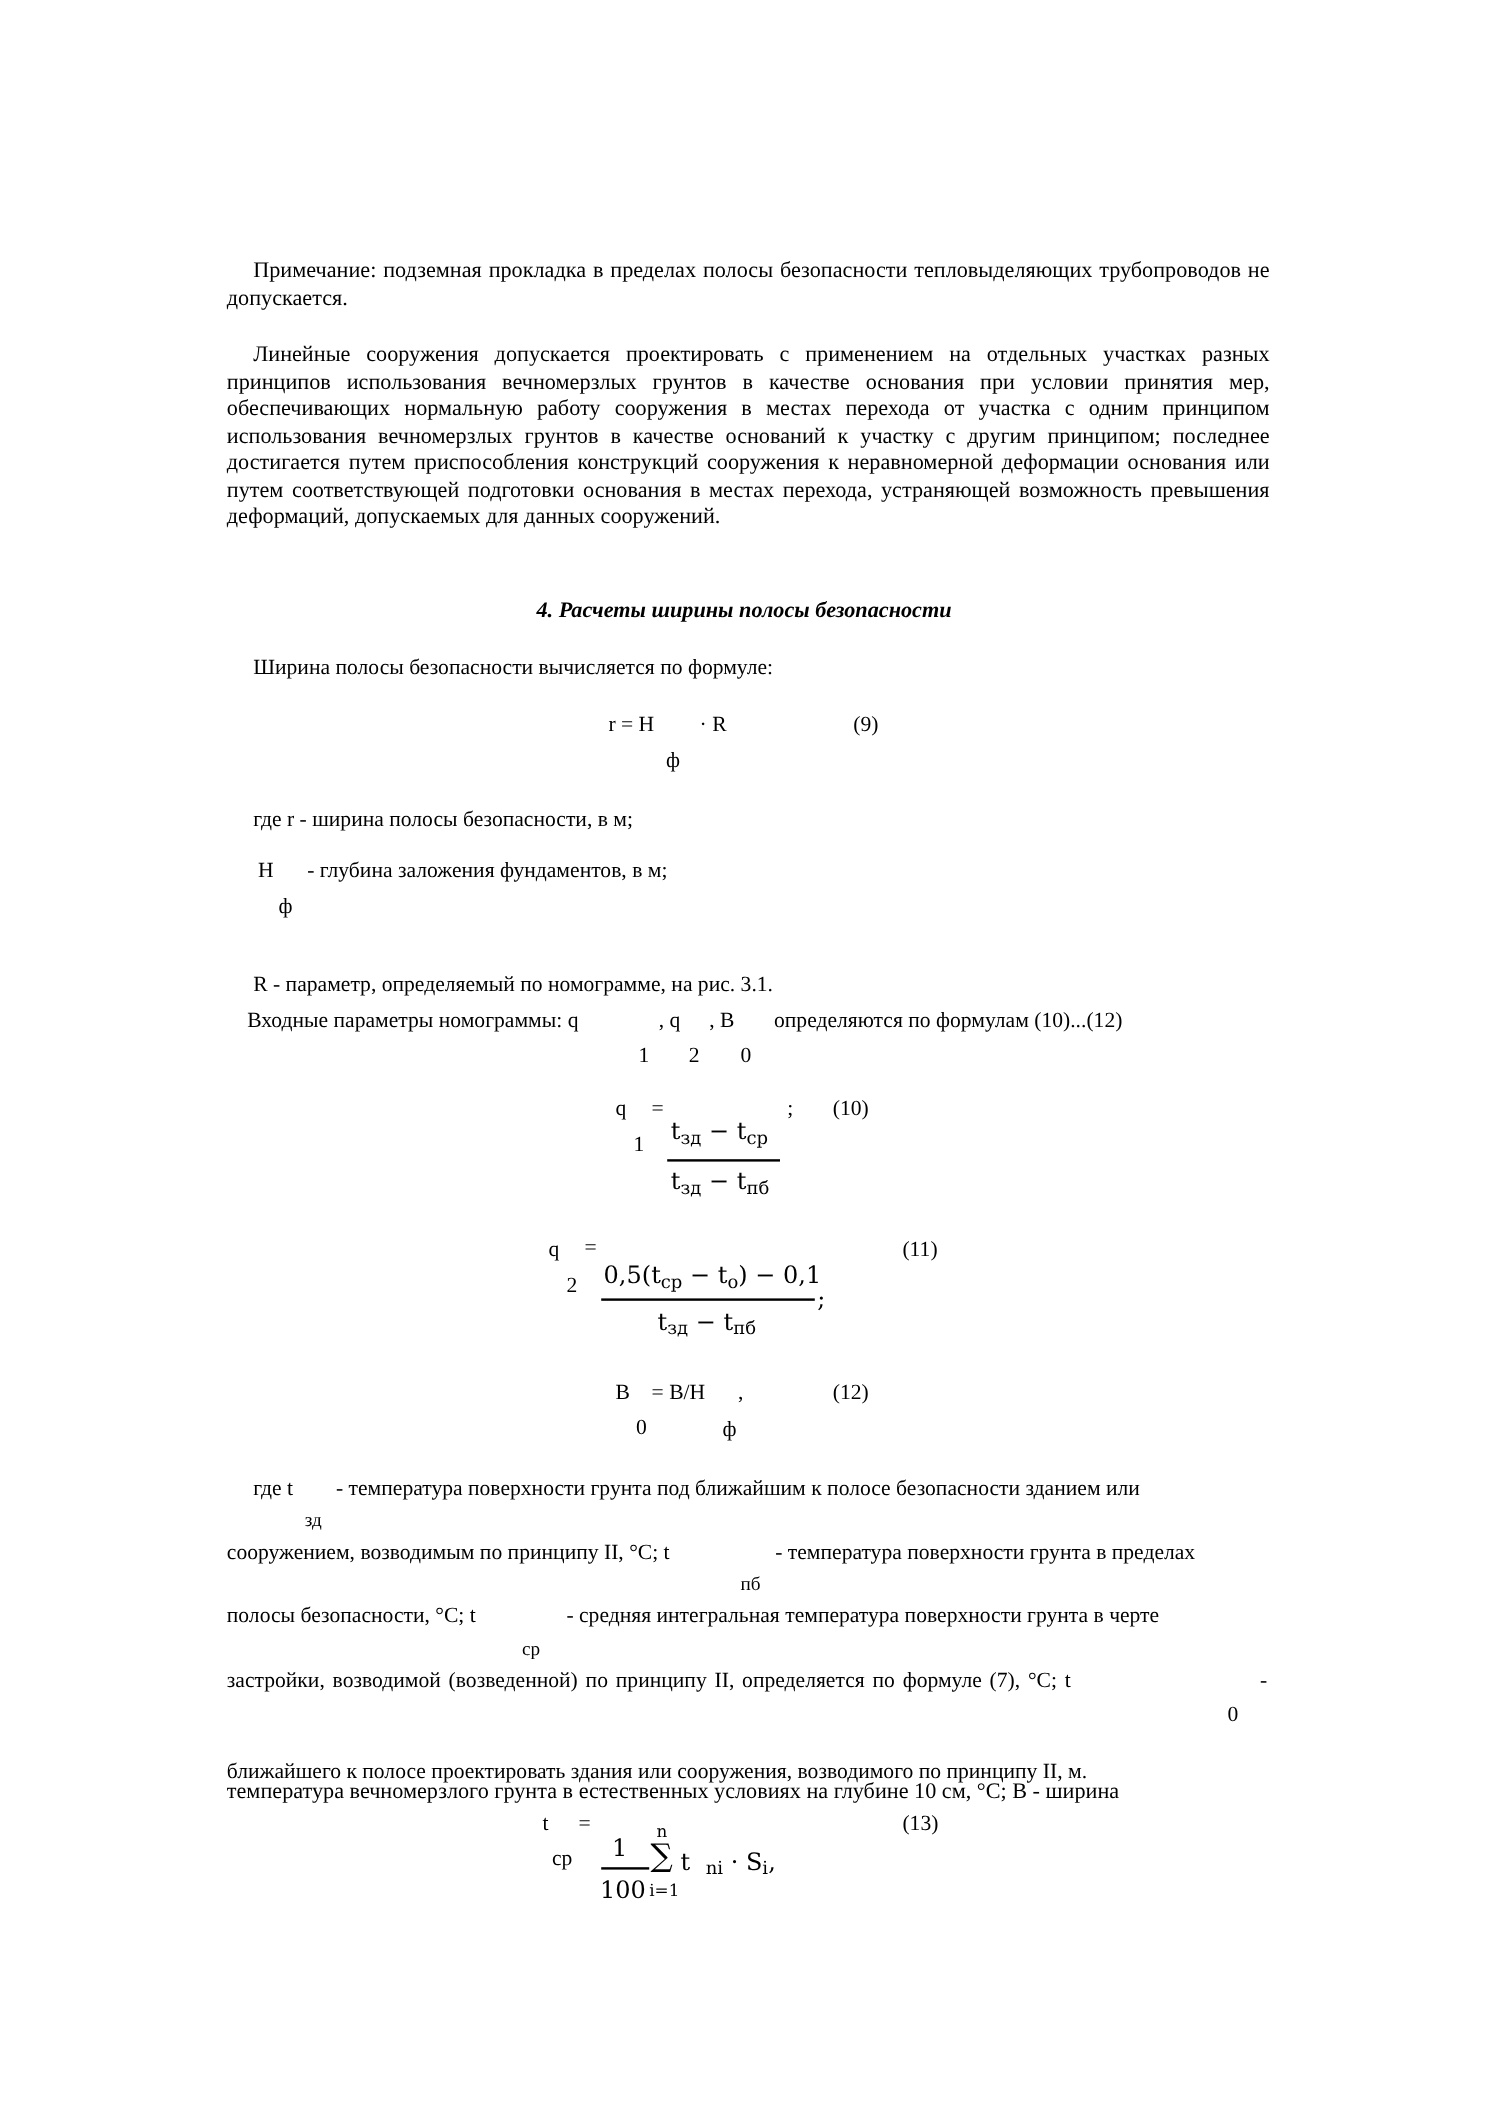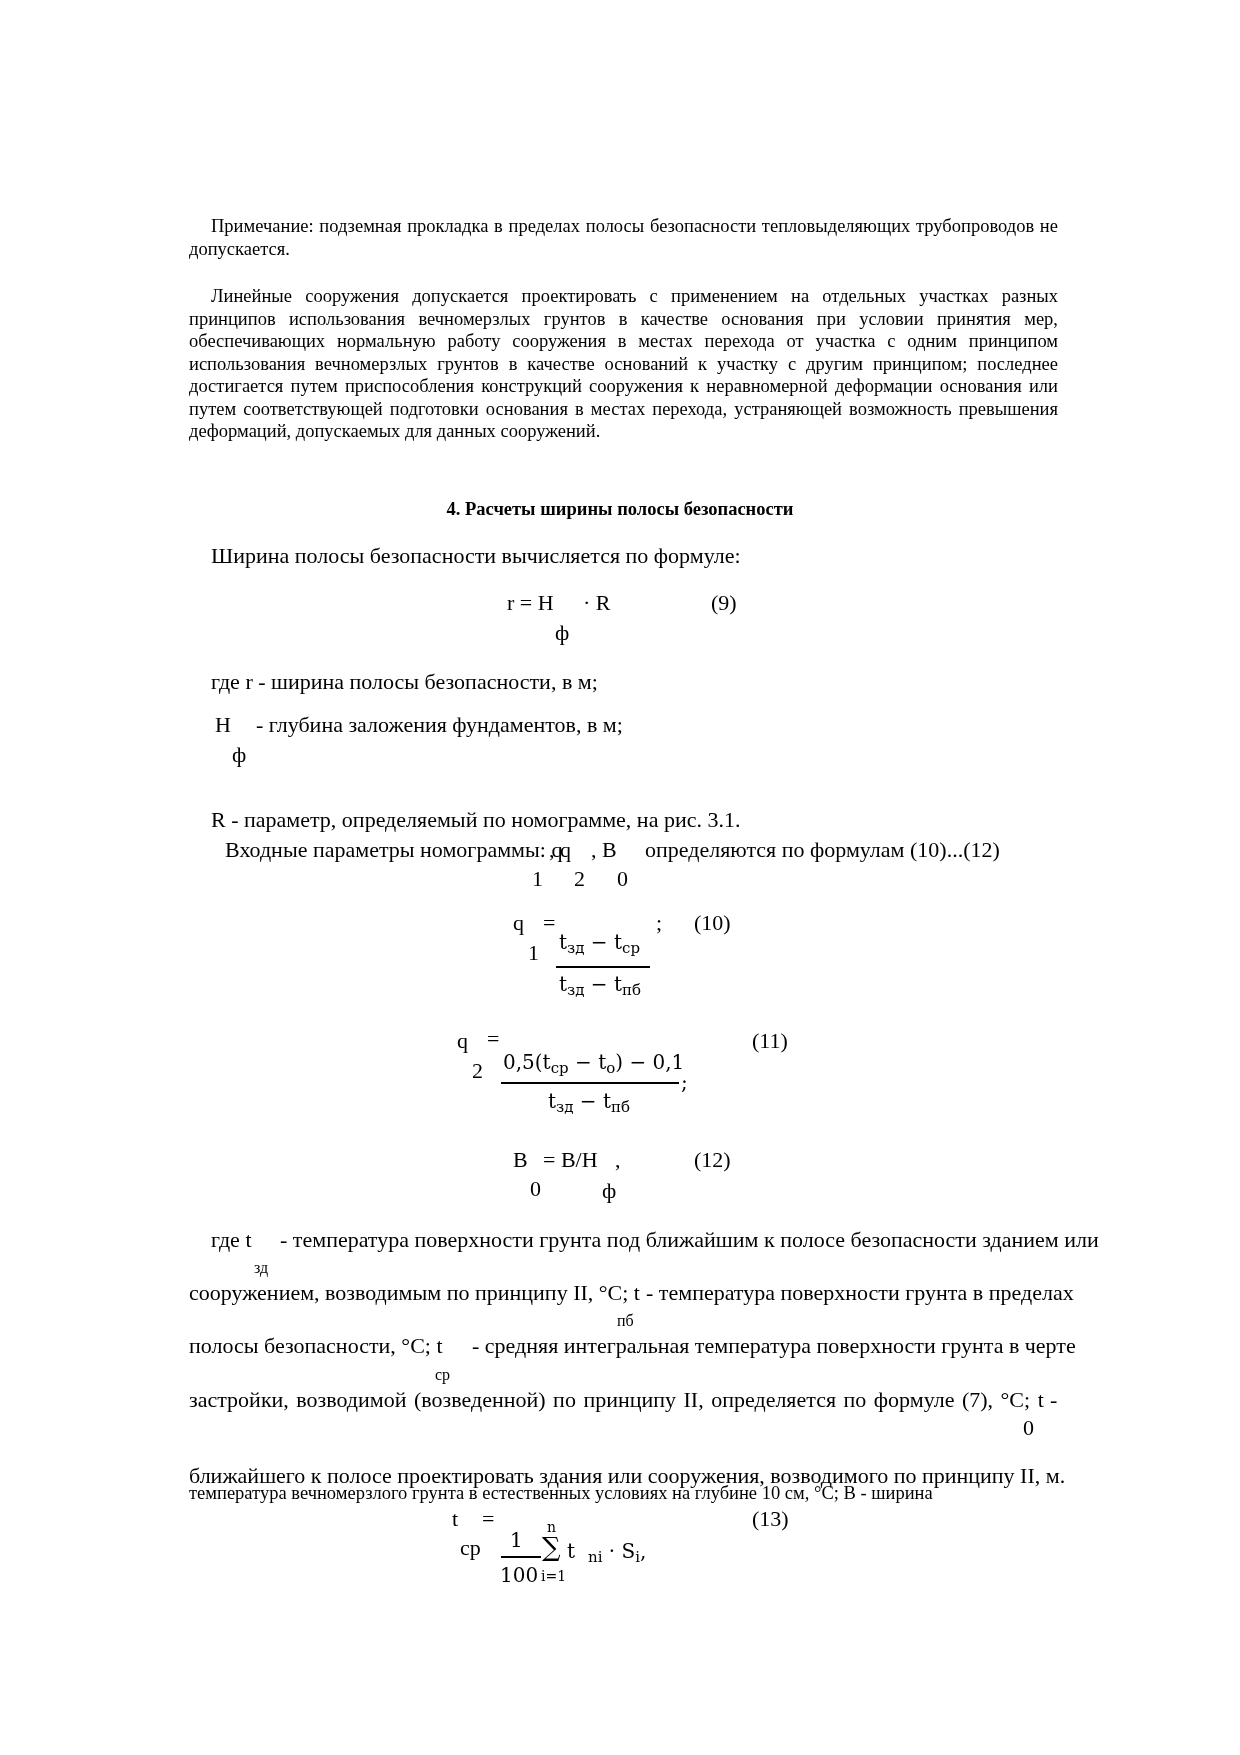--- a/index.html
+++ b/index.html
@@ -1,23 +1,23 @@
 <!DOCTYPE html>
 <html><head>
 <meta charset="utf-8">
 <style>
   html, body { margin: 0; padding: 0; background: #ffffff; }
   body { width: 1240px; height: 1755px; position: relative; overflow: hidden;
          font-family: "Liberation Serif", serif; color: #000; }
   .abs { position: absolute; white-space: nowrap; }
-  .txt { font-size: 22px; line-height: 22.5px; }
+  .txt { font-size: 18px; line-height: 22.5px; }
   .para { position: absolute; left: 189px; width: 869px; font-size: 18.5px; line-height: 22.5px;
           text-align: justify; text-align-last: left; margin-top: 40px; }
   .para .ind { display: inline-block; width: 22px; }
-  .heading { font-weight: bold; font-size: 18.5px; }
+  .heading { font-weight: bold; font-size: 18.5px; font-style: italic; }
   .math { font-family: "DejaVu Serif", serif; }
   .mi { }
   .frac-line { position: absolute; height: 1.5px; background: #000; }
   .mid { font-size: 20px; }
   .sm { font-size: 15px; }
 </style>
 </head>
 <body>
 
 <div class="para" style="top:175px;">
@@ -41,21 +41,21 @@
 
 <div class="abs txt" style="left:211px; top:671px;">где r - ширина полосы безопасности, в м;</div>
 <div>
   <span class="abs txt" style="left:215px; top:714px;">H</span>
   <span class="abs txt" style="left:256px; top:714px;">- глубина заложения фундаментов, в м;</span>
   <span class="abs txt" style="left:232px; top:744px;">ф</span>
 </div>
 <div class="abs txt" style="left:211px; top:793px;margin-top:16px;">R - параметр, определяемый по номограмме, на рис. 3.1.</div>
 
 <div>
-  <span class="abs txt" style="left:225px; top:839px;">Входные параметры номограммы: q</span>
+  <span class="abs txt" style="left:206px; top:839px;">Входные параметры номограммы: q</span>
   <span class="abs txt" style="left:549px; top:839px;">, q</span>
   <span class="abs txt" style="left:591px; top:839px;">, B</span>
   <span class="abs txt" style="left:645px; top:839px;">определяются по формулам  (10)...(12)</span>
   <span class="abs txt" style="left:532px; top:868px;">1</span>
   <span class="abs txt" style="left:574px; top:868px;">2</span>
   <span class="abs txt" style="left:617px; top:868px;">0</span>
 </div>
 
 <div>
   <span class="abs txt" style="left:513px; top:912px;">q</span>

